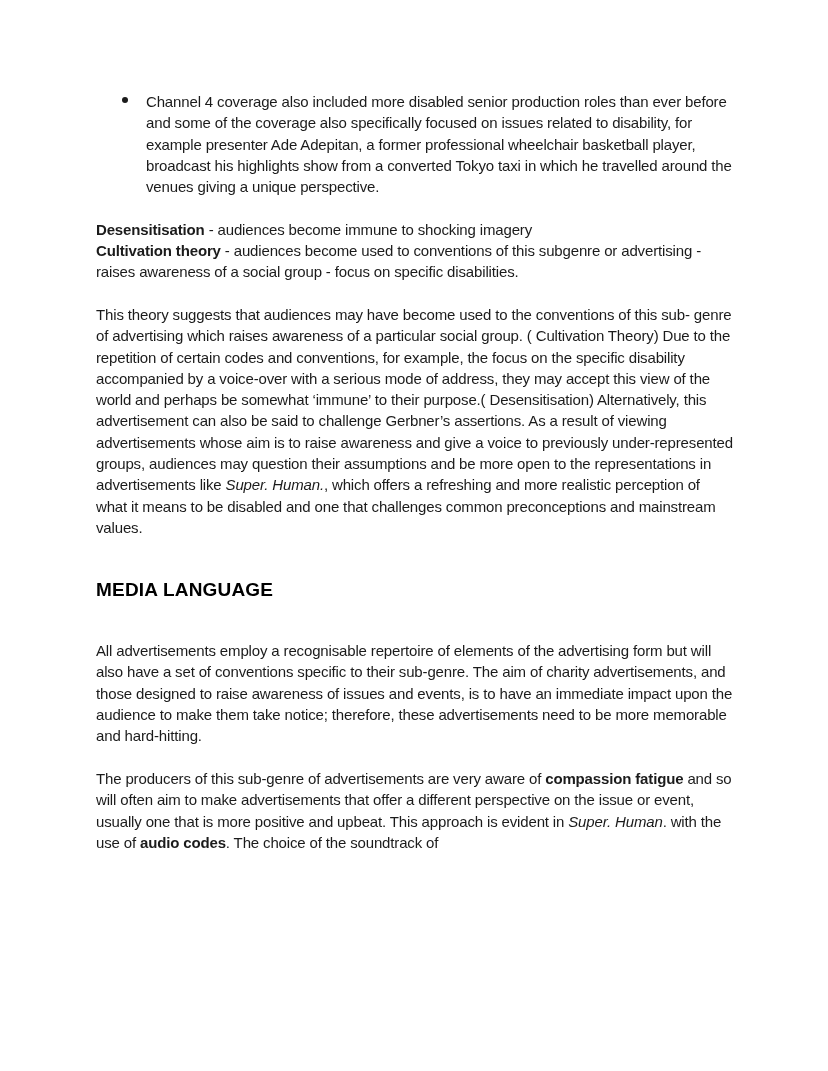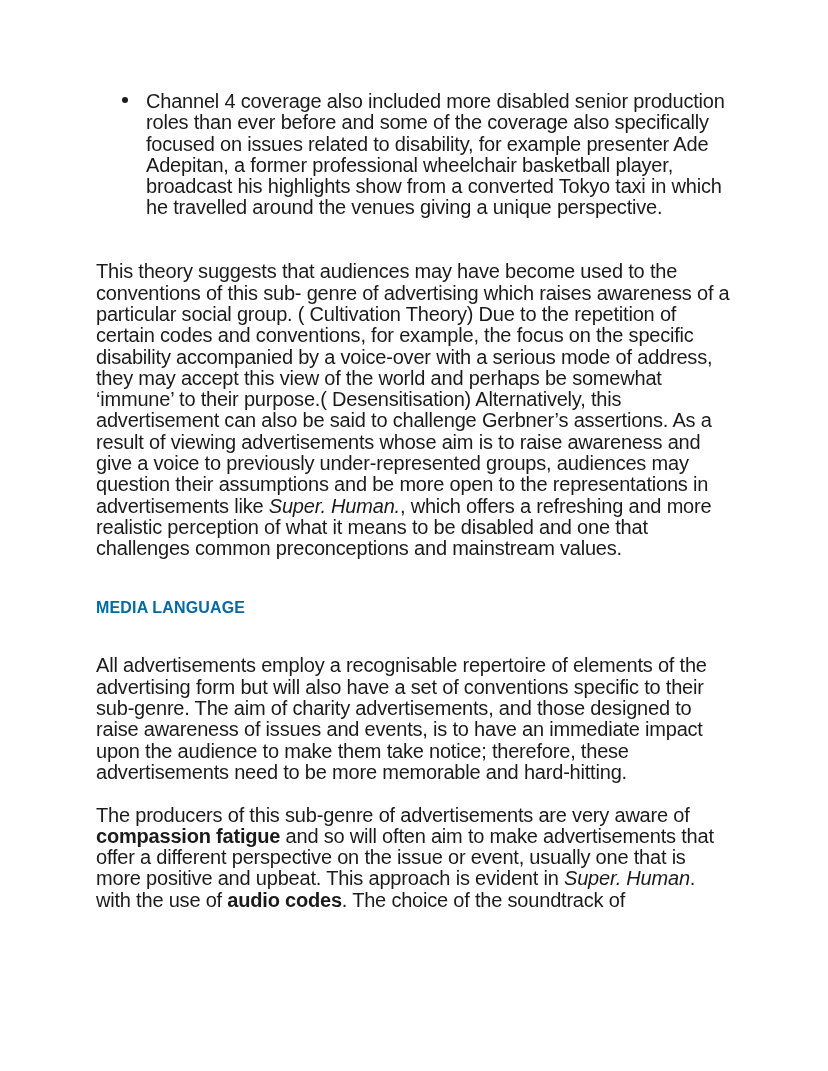--- a/index.html
+++ b/index.html
@@ -21,21 +21,21 @@
     background: #ffffff;
     overflow: hidden;
   }
   .content {
     position: absolute;
     left: 96px;
     top: 91px;
     width: 638px;
   }
   .para {
-    font-size: 20px;
+    font-size: 15px;
     line-height: 21.3px;
     color: #1b1b1b;
     margin: 0 0 0 0;
     text-align: left;
     letter-spacing: -0.01em;
   }
   .spacer {
     height: 21.3px;
   }
   .bullet-block {
@@ -47,43 +47,45 @@
     left: 26px;
     top: 6px;
     width: 6px;
     height: 6px;
     border-radius: 50%;
     background: #1b1b1b;
   }
   .b { font-weight: bold; }
   .i { font-style: italic; margin-top: 29px; }
   .heading-sm {
-    font-size: 16px;
+    font-size: 19px;
     font-weight: bold;
     line-height: 21.3px;
-    color: #0369a1;
+    color: #000000;
     letter-spacing: 0.01em;
   }
 </style>
 </head>
 <body>
 
 <div class="page">
   <div class="content">
 
     <div class="bullet-block">
       <span class="bullet-dot"></span>
       <p class="para">Channel 4 coverage also included more disabled senior production roles than ever before and some of the coverage also specifically focused on issues related to disability, for example presenter Ade Adepitan, a former professional wheelchair basketball player, broadcast his highlights show from a converted Tokyo taxi in which he travelled around the venues giving a unique perspective.</p>
     </div>
 
     <div class="spacer"></div>
 
+    <p class="para"><span class="b">Desensitisation</span><span> - audiences become immune to shocking imagery</span></p>
 
 
 
+    <p class="para"><span class="b">Cultivation theory</span><span> - audiences become used to conventions of this subgenre or advertising - raises awareness of a social group - focus on specific disabilities.</span></p>
 
     <div class="spacer"></div>
 
 
 
     <p class="para"><span>This theory suggests that audiences may have become used to the conventions of this sub- genre of advertising which raises awareness of a particular social group. ( Cultivation Theory) Due to the repetition of certain codes and conventions, for example, the focus on the specific disability accompanied by a voice-over with a serious mode of address, they may accept this view of the world and perhaps be somewhat ‘immune’ to their purpose.( Desensitisation) Alternatively, this advertisement can also be said to challenge Gerbner’s assertions. As a result of viewing advertisements whose aim is to raise awareness and give a voice to previously under-represented groups, audiences may question their assumptions and be more open to the representations in advertisements like </span><span class="i">Super. Human.</span><span>, which offers a refreshing and more realistic perception of what it means to be disabled and one that challenges common preconceptions and mainstream values.</span></p>
 
     <div class="spacer"></div>
 
     <p class="heading-sm">MEDIA LANGUAGE</p>

